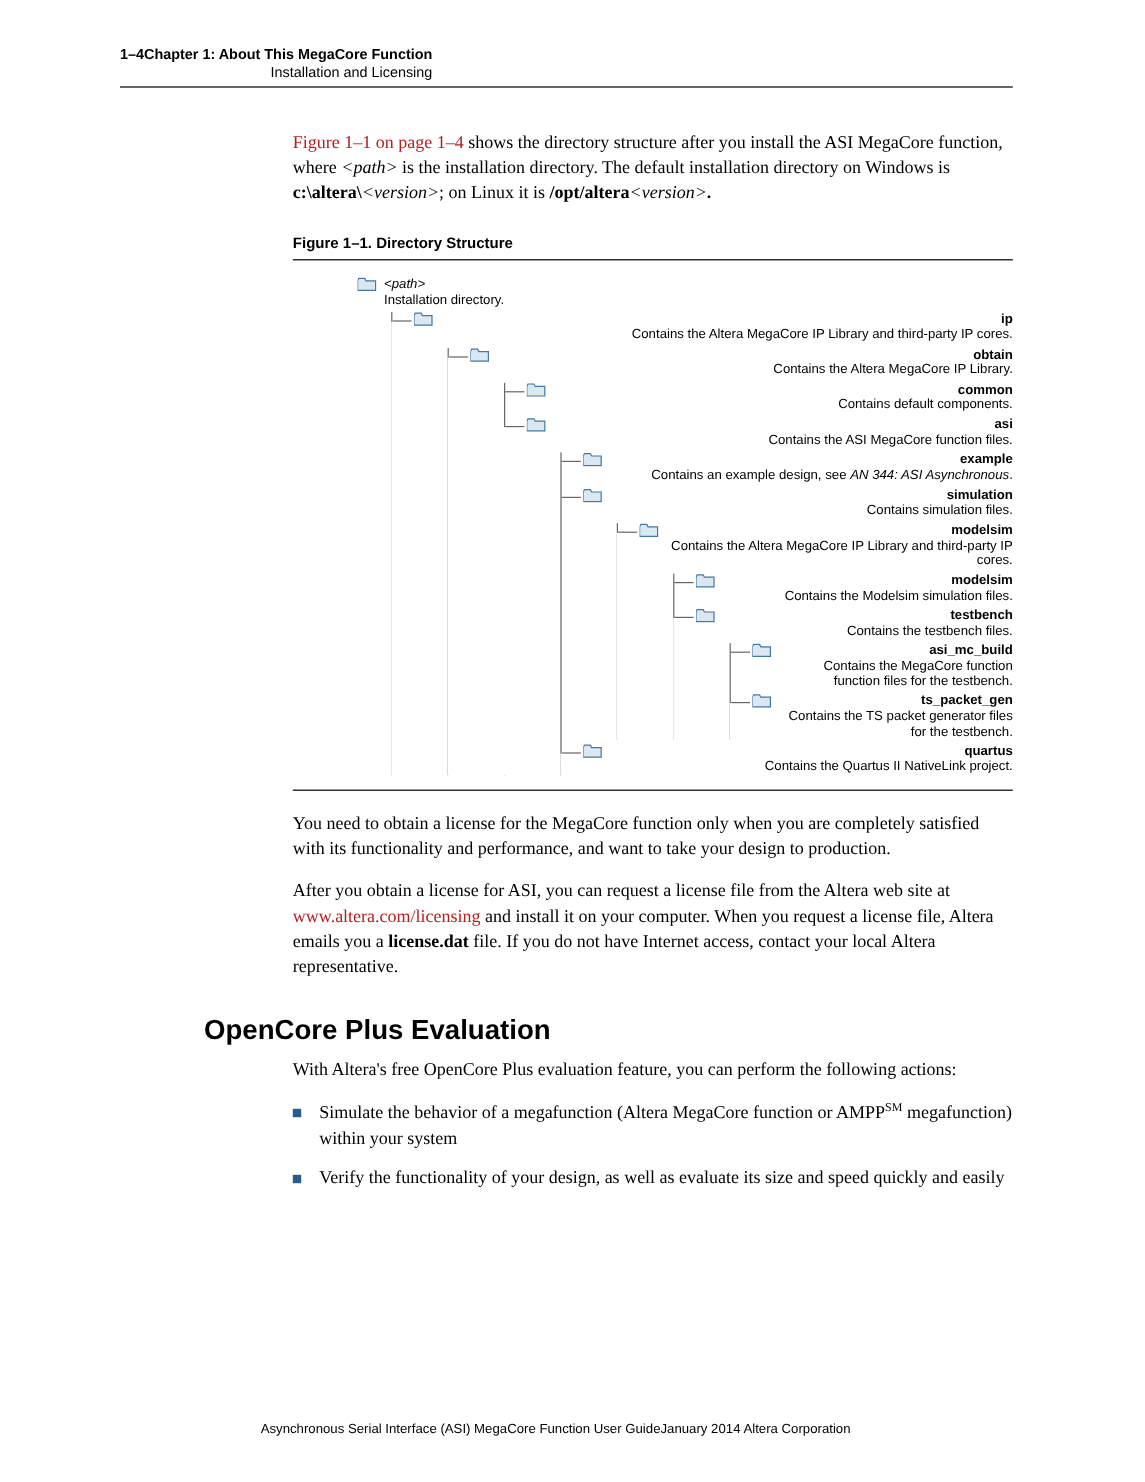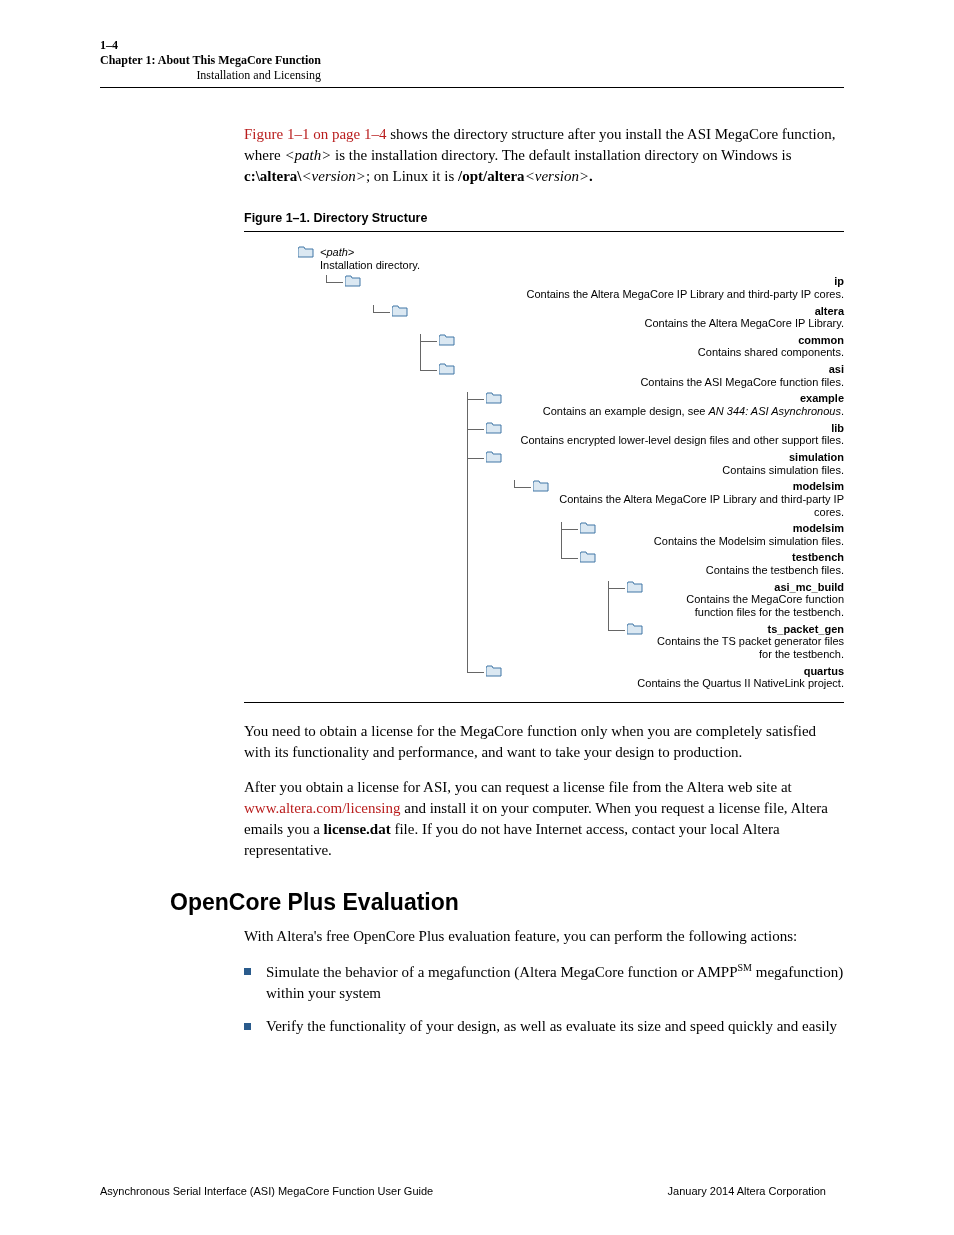--- a/index.html
+++ b/index.html
@@ -7,26 +7,25 @@
       font-family: "Palatino Linotype", Palatino, "Book Antiqua", Georgia, serif;
       width: 954px;
       height: 1235px;
       background: #fff;
       color: #000;
       position: relative;
       padding: 38px 110px 0 100px;
     }
     .header-row {
       display: flex;
-      justify-content: space-between;
+      justify-content: flex-start;
       align-items: flex-start;
-      font-family: Liberation Serif, serif;
+      font-family: Liberation Sans, sans-serif;
       font-size: 12px;
       line-height: 1.25;
-      flex-direction: column;
     }
     .header-row .left { font-weight: bold; }
     .header-row .right { text-align: right; }
     .header-row .right .chap { font-weight: bold; }
     .hr-top { border: none; border-top: 1px solid #000; margin-top: 4px; margin-bottom: 36px; }
     .body-text {
       font-size: 15px;
       line-height: 1.4;
       margin-left: 144px;
       margin-bottom: 14px;
@@ -102,21 +101,21 @@
       background: #2a5b8c;
     }
     .sup { font-size: 10px; vertical-align: super; }
     .footer {
       position: absolute;
       left: 100px; right: 128px;
       bottom: 38px;
       font-family: Arial, Helvetica, sans-serif;
       font-size: 11px;
       display: flex;
-      justify-content: space-between;
+      justify-content: center;
     }
   </style>
 </head>
 <body>
 
 <div class="header-row">
   <div class="left">1–4</div>
   <div class="right">
     <div class="chap">Chapter 1: About This MegaCore Function</div>
     <div>Installation and Licensing</div>
@@ -149,58 +148,49 @@
           </span>
         <span class="label">ip</span>
         <span class="desc">Contains the Altera MegaCore IP Library and third-party IP cores.</span>
         <div class="children">
           <div class="node">
             <span class="folder-icon">
                 <svg width="16" height="12">
                   <path d="M0 3 L0 11 L15 11 L15 3 L7 3 L6 1 L1 1 L0 3 Z" fill="#dbe8f2" stroke="#4177a6" stroke-width="1"></path>
                 </svg>
               </span>
-            <span class="label">altera</span>
+            <span class="label">obtain</span>
             <span class="desc">Contains the Altera MegaCore IP Library.</span>
             <div class="children">
               <div class="node">
                 <span class="folder-icon">
                     <svg width="16" height="12">
                       <path d="M0 3 L0 11 L15 11 L15 3 L7 3 L6 1 L1 1 L0 3 Z" fill="#dbe8f2" stroke="#4177a6" stroke-width="1"></path>
                     </svg>
                   </span>
                 <span class="label">common</span>
-                <span class="desc">Contains shared components.</span>
+                <span class="desc">Contains default components.</span>
               </div>
               <div class="node">
                 <span class="folder-icon">
                     <svg width="16" height="12">
                       <path d="M0 3 L0 11 L15 11 L15 3 L7 3 L6 1 L1 1 L0 3 Z" fill="#dbe8f2" stroke="#4177a6" stroke-width="1"></path>
                     </svg>
                   </span>
                 <span class="label">asi</span>
                 <span class="desc">Contains the ASI MegaCore function files.</span>
                 <div class="children">
                   <div class="node">
                     <span class="folder-icon">
                         <svg width="16" height="12">
                           <path d="M0 3 L0 11 L15 11 L15 3 L7 3 L6 1 L1 1 L0 3 Z" fill="#dbe8f2" stroke="#4177a6" stroke-width="1"></path>
                         </svg>
                       </span>
                     <span class="label">example</span>
                     <span class="desc"><span>Contains an example design, see </span><i>AN 344: ASI Asynchronous</i><span>.</span></span>
-                  </div>
-                  <div class="node">
-                    <span class="folder-icon">
-                        <svg width="16" height="12">
-                          <path d="M0 3 L0 11 L15 11 L15 3 L7 3 L6 1 L1 1 L0 3 Z" fill="#dbe8f2" stroke="#4177a6" stroke-width="1"></path>
-                        </svg>
-                      </span>
-                    <span class="label">lib</span>
-                    <span class="desc">Contains encrypted lower-level design files and other support files.</span>
                   </div>
                   <div class="node">
                     <span class="folder-icon">
                         <svg width="16" height="12">
                           <path d="M0 3 L0 11 L15 11 L15 3 L7 3 L6 1 L1 1 L0 3 Z" fill="#dbe8f2" stroke="#4177a6" stroke-width="1"></path>
                         </svg>
                       </span>
                     <span class="label">simulation</span>
                     <span class="desc">Contains simulation files.</span>
                     <div class="children">

